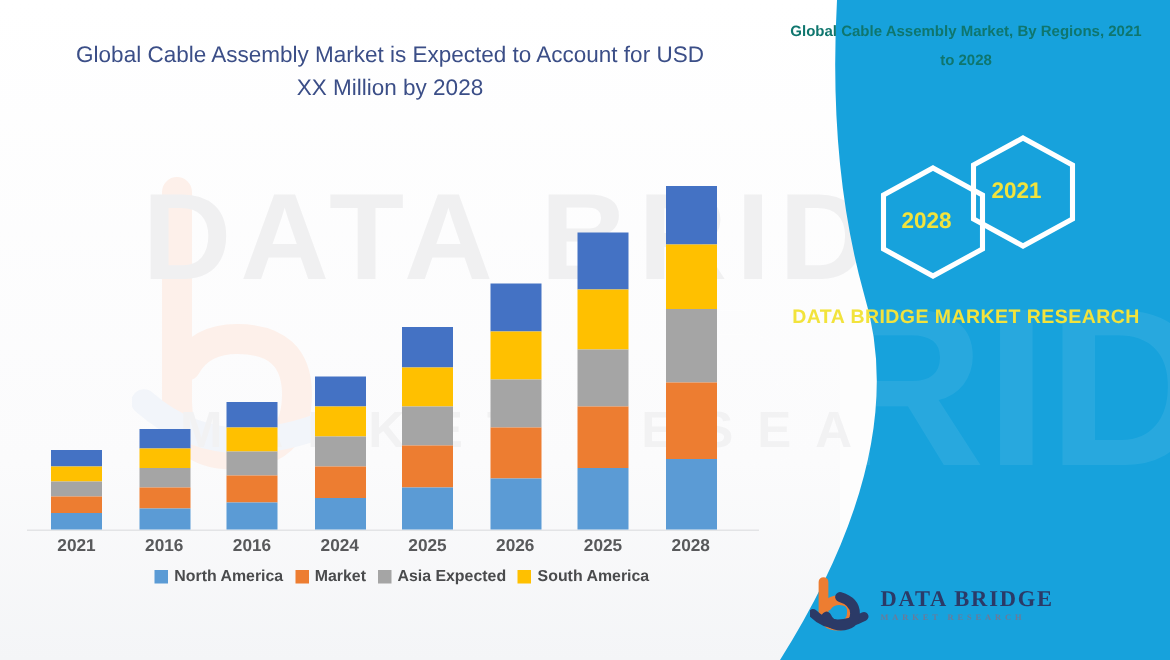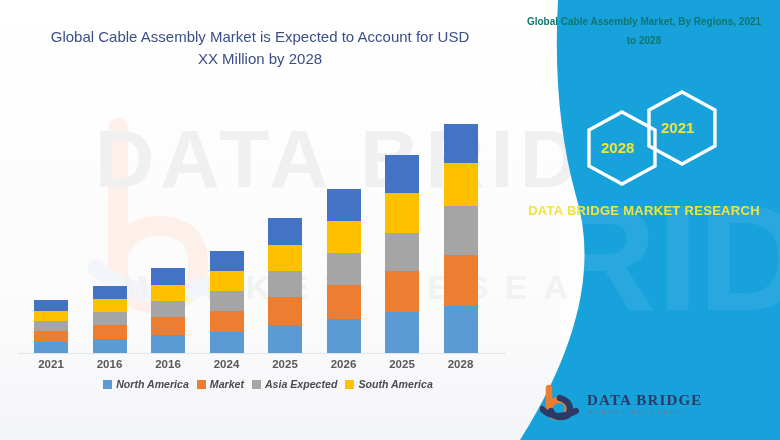--- a/index.html
+++ b/index.html
@@ -24,21 +24,21 @@
   .plot{position:absolute;left:0;top:0;width:560px;height:440px;}
   .baseline{position:absolute;left:18px;top:353px;width:488px;height:1px;background:#e3e4e6;}
 
   .bar{position:absolute;width:34px;bottom:87px;display:flex;flex-direction:column;}
   .seg{width:100%;}
   .xlab{position:absolute;top:358px;width:60px;text-align:center;font-size:11.5px;
         color:#58595b;font-weight:600;}
 
   
   .legend{position:absolute;left:18px;top:378px;width:500px;display:flex;
-          align-items:flex-end;justify-content:center;gap:8px;font-style:italic;}
+          align-items:flex-end;justify-content:center;gap:8px;}
   .lg-item{display:flex;align-items:center;gap:4px;}
   .lg-sw{width:9px;height:9px;display:inline-block;}
   .lg-tx{font-size:10.6px;color:#4a4b4d;font-weight:600;white-space:nowrap;}
 
   
   .right-pane{position:absolute;right:0;top:0;width:300px;height:440px;overflow:hidden;}
   .blue-shape{position:absolute;right:0;top:0;width:300px;height:440px;}
   .panel-head{position:absolute;right:16px;top:12px;width:240px;text-align:center;
               color:#0f766e;font-size:10px;line-height:19px;font-weight:600;}
   .hex-wrap{position:absolute;right:36px;top:88px;width:180px;height:100px;}

